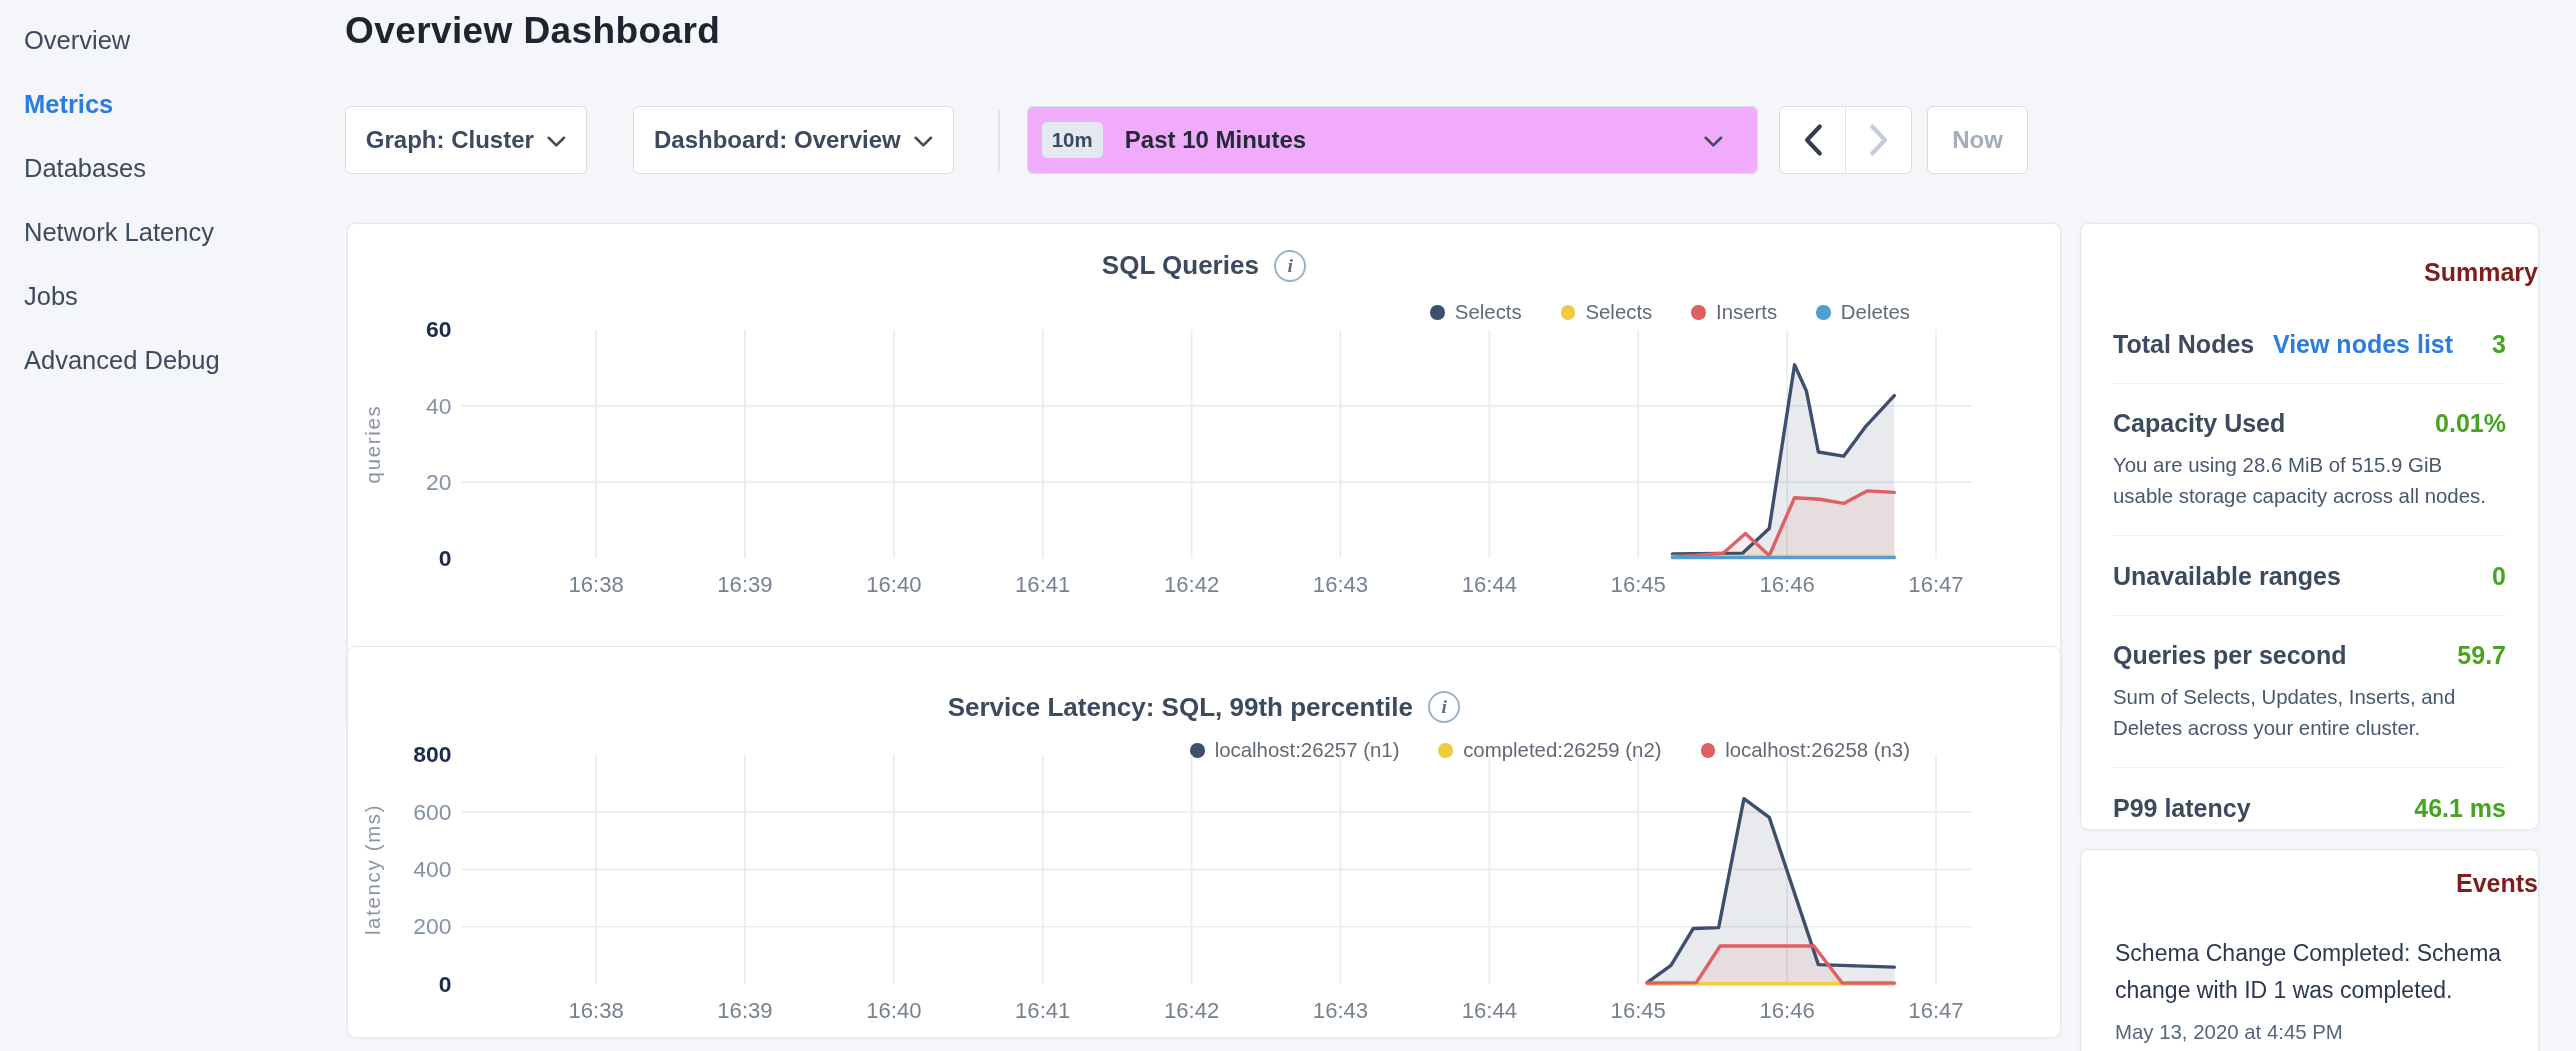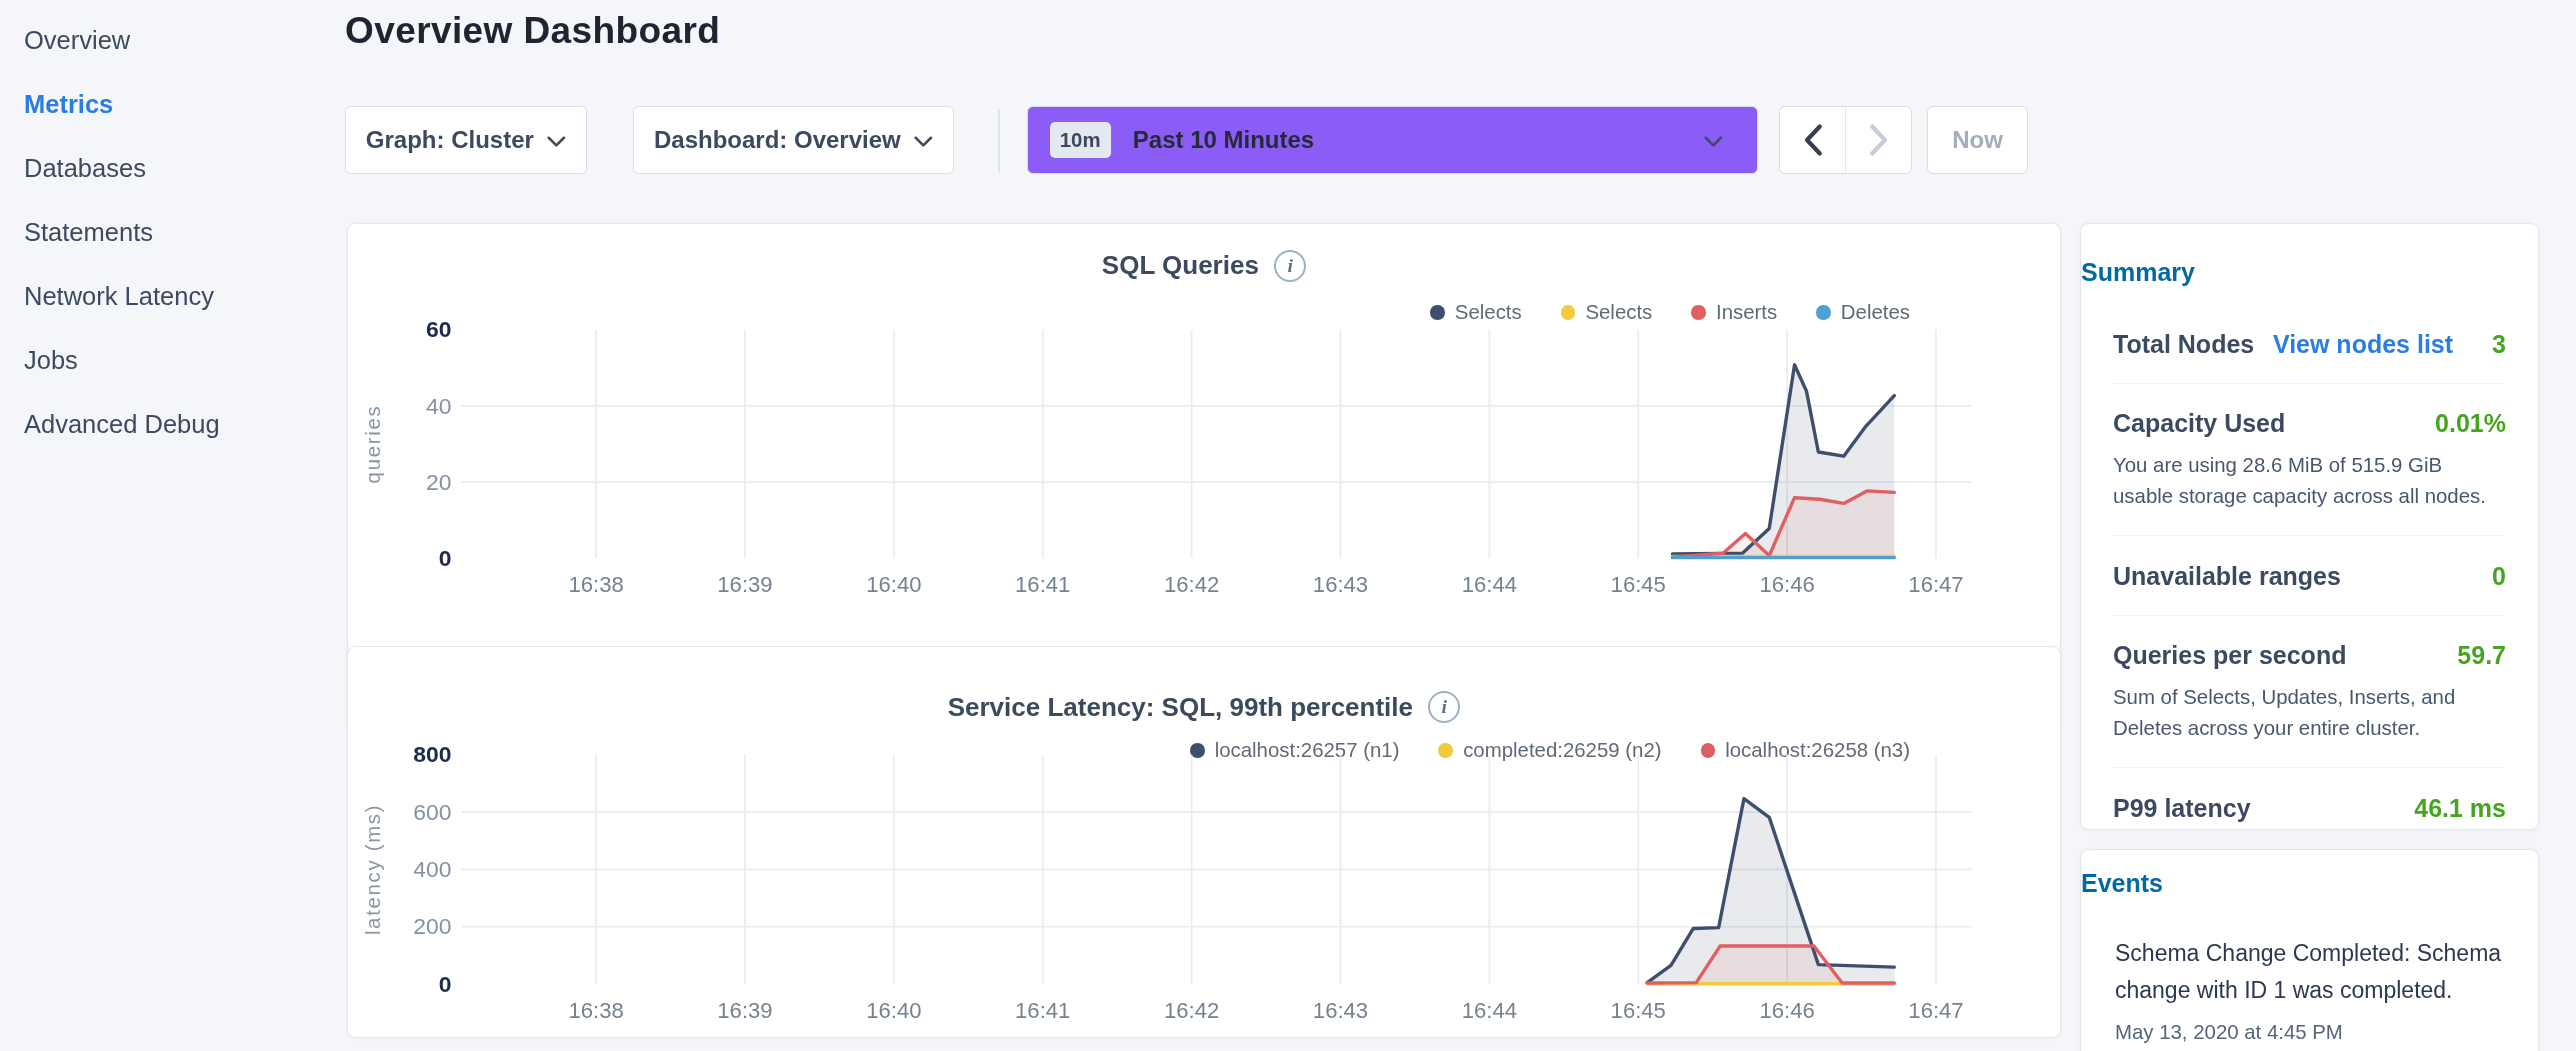--- a/index.html
+++ b/index.html
@@ -27,22 +27,22 @@
     border:1.7px solid #d8dde6; border-radius:6px;
     display:flex; align-items:center; justify-content:center; gap:13.6px;
     font-size:24px; font-weight:700; color:#3c4a60; cursor:pointer;
   }
   .chev-down { width:18.7px; height:12px; margin-top:3.4px; }
   .toolbar-divider {
     position:absolute; left:998px; top:109px; width:1.7px; height:63px; background:#dfe3ea;
   }
   .time-selector {
     position:absolute; left:1027px; top:106px; width:731px; height:68px;
-    background:#8b5cf6; border:1.7px solid #d8dde6; border-radius:6px;
-    display:flex; align-items:center; cursor:pointer;padding-left:8px;
+    background:#f0abfc; border:1.7px solid #d8dde6; border-radius:6px;
+    display:flex; align-items:center; cursor:pointer;
   }
   .time-badge {
     margin-left:13.6px; background:#e4e9f0; border-radius:5.1px;
     font-size:20.4px; font-weight:700; color:#3c4a60; padding:6.8px 10.2px;
   }
   .time-label { margin-left:22px; font-size:24px; font-weight:700; color:#242b36; }
   .time-selector .chev-down { position:absolute; right:34px; }
   .arrow-group {
     position:absolute; left:1779px; top:106px; width:133px; height:68px;
     background:#fff; border:1.7px solid #d8dde6; border-radius:6px;
@@ -81,21 +81,21 @@
   .legend { position:absolute; right:150px; display:flex; gap:39px; }
   .chart-card-1 .legend { top:77px; }
   .chart-card-2 .legend { top:92px; }
   .legend-item { display:flex; align-items:center; gap:10.2px; }
   .legend-dot { width:14.5px; height:14.5px; border-radius:50%; }
   .legend-label { font-size:20.4px; color:#606a76; }
   .chart-svg { position:absolute; pointer-events:none; }
   #chart-svg-0 { left:345px; top:306px; }
   #chart-svg-1 { left:345px; top:731px; }
   
-  .panel-title { text-align:left; font-size:25px; font-weight:700; color:#0369a1; }
+  .panel-title { text-align:right; font-size:25px; font-weight:700; color:#7f1d1d; }
   .summary-card .panel-title { margin-top:34px; }
   .summary-rows { margin:17px 32px 0; }
   .summary-row { padding:25.5px 0 24px; border-top:1.7px solid #eef1f5; }
   .summary-row:first-child { border-top:none; }
   .summary-row-main { display:flex; align-items:baseline; }
   .summary-label { font-size:25px; font-weight:700; color:#3c4a60; }
   .summary-link { font-size:25px; font-weight:700; color:#2a7de1; margin-left:18.7px; cursor:pointer; text-decoration:none; }
   .summary-value { margin-left:auto; font-size:25px; font-weight:700; color:#46a41e; white-space:nowrap; }
   .summary-desc { margin-top:12px; font-size:20.4px; line-height:1.5; color:#47586e; }
   .summary-desc:empty { display:none; }
@@ -106,21 +106,20 @@
   .event-text { font-size:23px; line-height:1.6; color:#2c3850; }
   .event-time { margin-top:12px; font-size:20.4px; color:#54657e; }
 </style>
 </head>
 <body>
 
 <nav class="sidebar" id="sidebar">
     <div class="nav-item">Overview</div>
     <div class="nav-item active">Metrics</div>
     <div class="nav-item">Databases</div>
-    <div class="nav-item">Statements</div>
     <div class="nav-item">Network Latency</div>
     <div class="nav-item">Jobs</div>
     <div class="nav-item">Advanced Debug</div>
   </nav>
 
 <h1 class="page-title">Overview Dashboard</h1>
 
 <div class="toolbar-btn" style="left:345px; width:242px;">
   <span>Graph: Cluster</span>
   <svg class="chev-down" viewBox="0 0 22 14">

